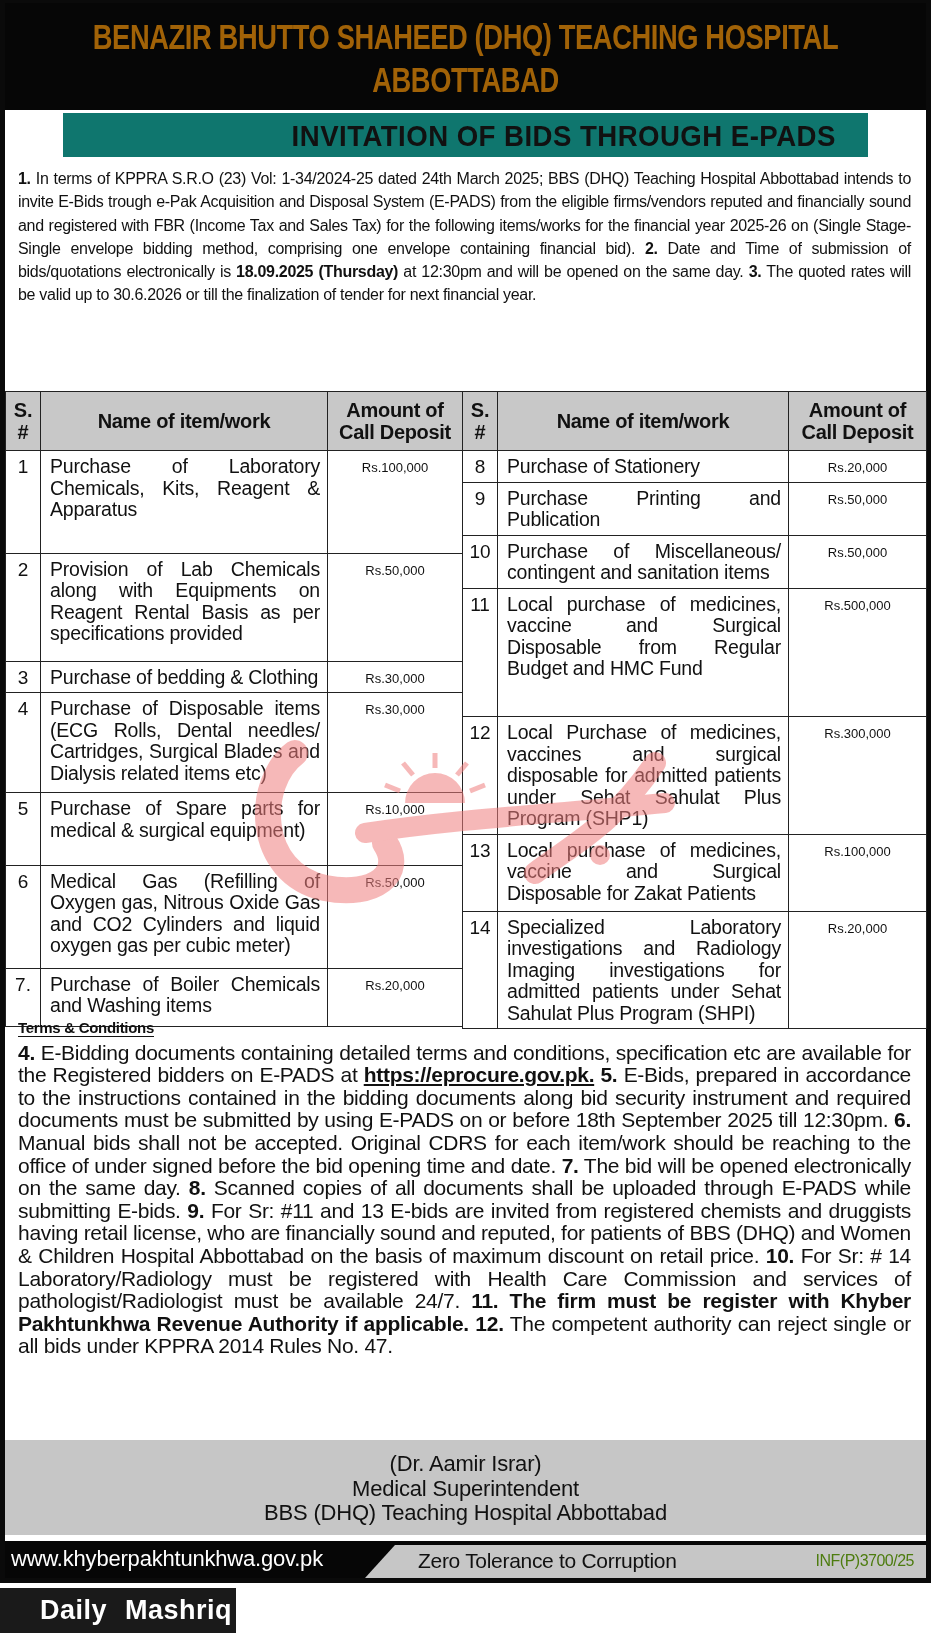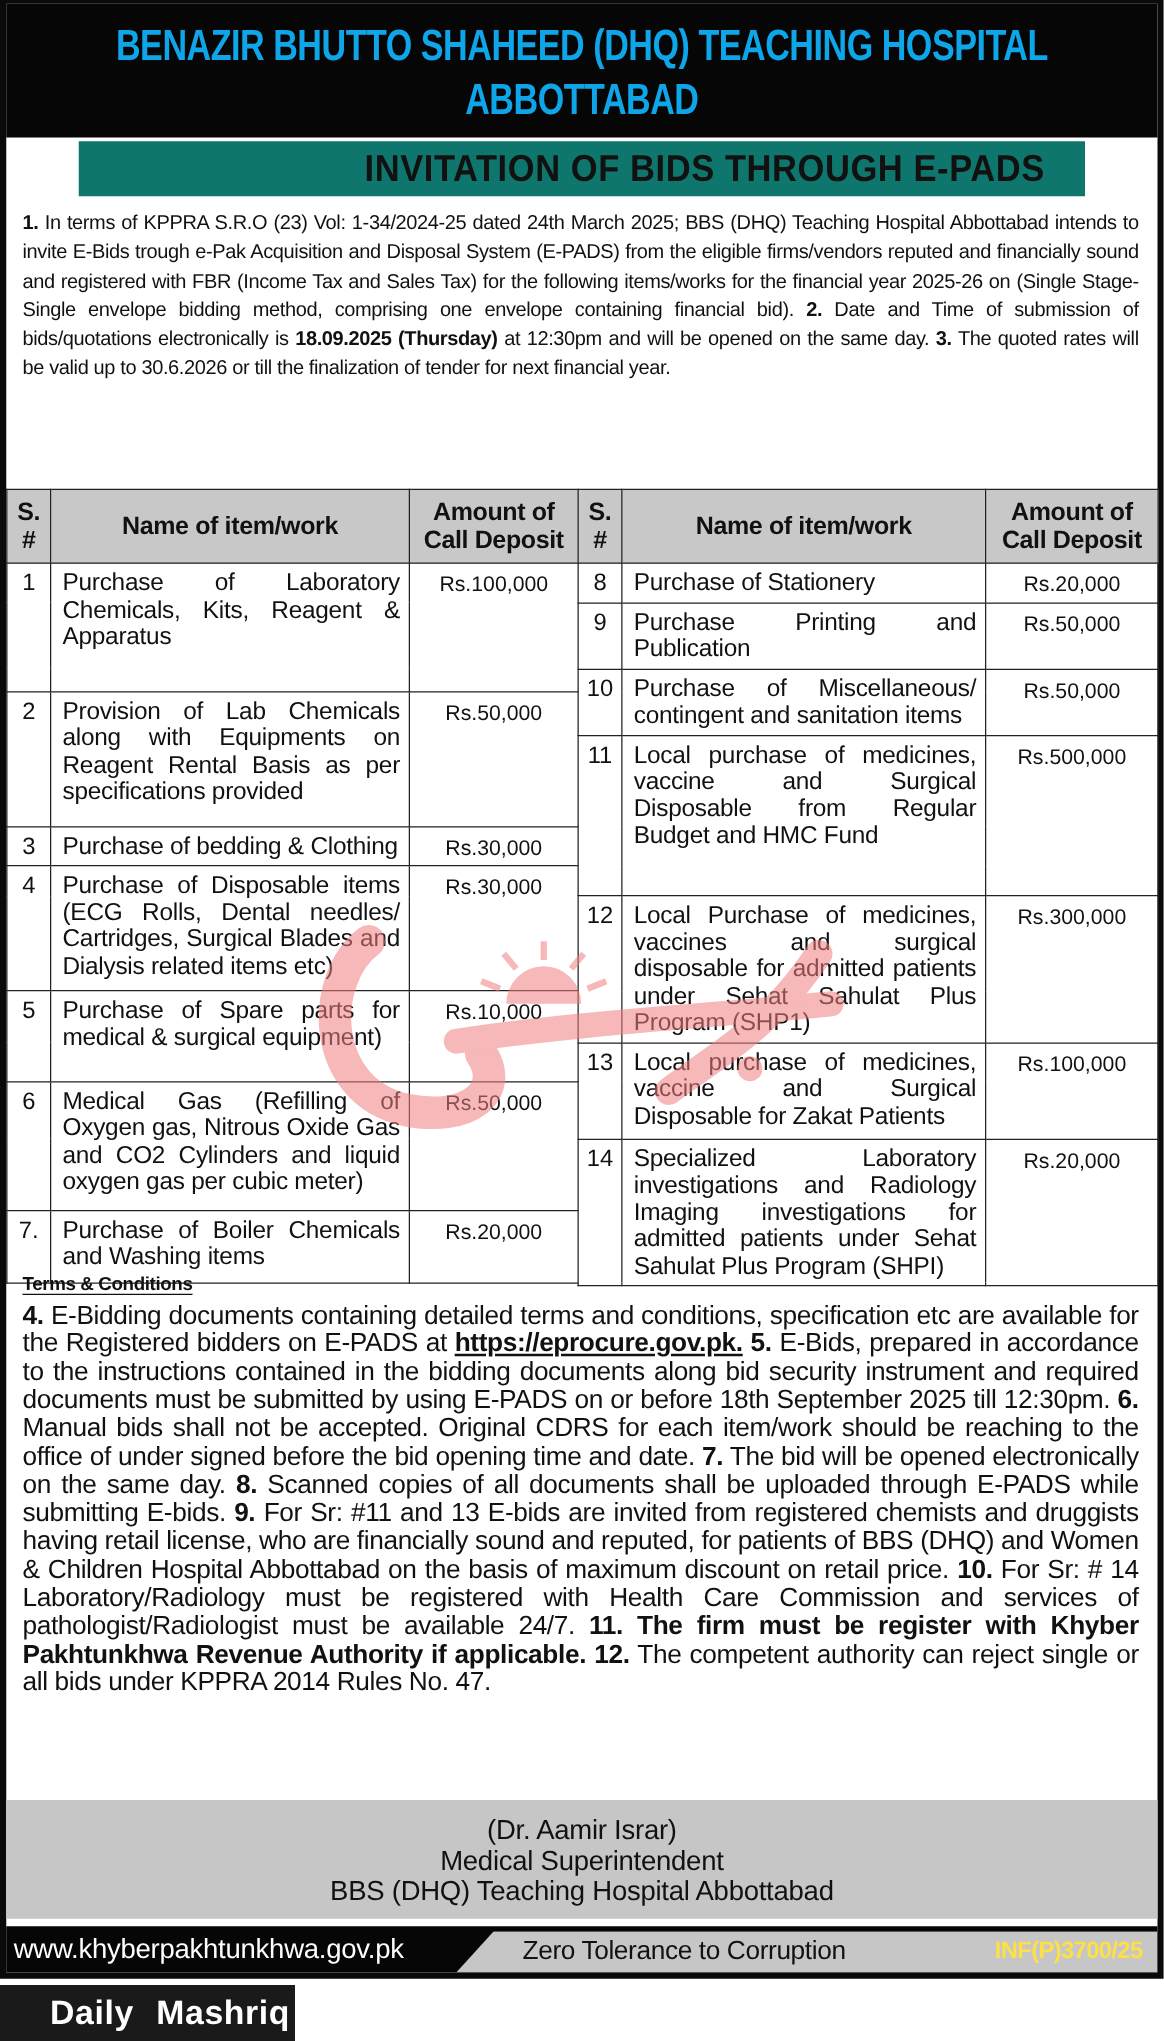--- a/index.html
+++ b/index.html
@@ -1,40 +1,40 @@
 <!DOCTYPE html>
 <html><head>
 <meta charset="utf-8">
 <style>
   html, body { margin:0; padding:0; background:#ffffff; }
   body { width:931px; height:1633px; position:relative; overflow:hidden; font-family:"Liberation Sans", sans-serif; color:#111; }
   .notice { position:absolute; left:0; top:0; width:921px; height:1575px; border:5px solid #0a0a0a; border-top-width:3px; background:#fff; }
-  .header { position:absolute; left:0; top:0; width:921px; height:107px; background:#060606; color:#0ea5e9; text-align:center; }
+  .header { position:absolute; left:0; top:0; width:921px; height:107px; background:#060606; color:#a16207; text-align:center; }
   .header .t1, .header .t2 { font-family:"Liberation Sans", sans-serif; font-weight:bold; font-size:35px; line-height:42px; letter-spacing:-0.5px; transform:scaleX(0.78); transform-origin:center; white-space:nowrap; }
   .header .t1 { position:absolute; left:-80px; right:-80px; top:13px; }
   .header .t2 { position:absolute; left:-80px; right:-80px; top:56px; }
   .titlebar { position:absolute; left:58px; top:110px; width:805px; height:44px; background:#0f766e; text-align:right; }
   .titlebar span { display:block; font-weight:bold; font-size:30px; line-height:46px; letter-spacing:0.5px; transform:scaleX(0.92); white-space:nowrap; }
   .para { position:absolute; left:13px; top:164px; width:893px; font-size:16px; line-height:23.3px; text-align:justify; letter-spacing:-0.3px; }
   .para b { font-weight:bold; }
   table.items { position:absolute; left:0; top:388px; width:921px; border-collapse:collapse; table-layout:fixed; }
   table.items td, table.items th { border:1.5px solid #222; vertical-align:top; padding:0; }
   table.items th { background:#c8c8c8; font-weight:bold; font-size:20px; line-height:22px; height:58px; vertical-align:middle; text-align:center; letter-spacing:-0.3px; }
   .cell-sn { text-align:center; font-size:19px; line-height:22px; padding-top:5px !important; }
   .cell-name { font-size:19.5px; line-height:21.5px; padding:5px 7px 4px 9px !important; text-align:justify; text-align-last:left; letter-spacing:-0.2px; }
-  .cell-amt { text-align:center; font-size:17px; line-height:22px; padding-top:6px !important; }
+  .cell-amt { text-align:center; font-size:13px; line-height:22px; padding-top:6px !important; }
   .terms { position:absolute; left:13px; top:1012px; width:893px; font-size:21px; line-height:22.6px; text-align:justify; letter-spacing:-0.3px; }
   .terms-heading { font-weight:bold; font-size:15px; text-decoration:underline; text-underline-offset:3px; margin-bottom:2px; display:inline-block; }
   .terms a, .terms .link { font-weight:bold; text-decoration:underline; color:#111; }
   .signature { position:absolute; left:0; top:1437px; width:921px; height:95px; background:#c6c6c6; text-align:center; font-weight:normal; font-size:22px; line-height:24.5px; padding-top:12px; box-sizing:border-box; letter-spacing:-0.2px; }
   .footer { position:absolute; left:0; top:1538px; width:921px; height:37px; background:#060606; }
   .footer .url { position:absolute; left:6px; top:5px; color:#fff; font-size:22px; line-height:26px; letter-spacing:-0.2px; }
   .footer .grey { position:absolute; left:360px; top:4px; width:561px; height:33px; background:#c6c6c6; clip-path:polygon(30px 0, 100% 0, 100% 100%, 0 100%); }
   .footer .slogan { position:absolute; left:413px; top:8px; font-size:21px; line-height:24px; color:#111; letter-spacing:-0.3px; }
-  .footer .ref { position:absolute; right:12px; top:8px; font-size:19px; line-height:24px; color:#fde047; letter-spacing:-0.5px;font-weight:bold; }
+  .footer .ref { position:absolute; right:12px; top:8px; font-size:16px; line-height:24px; color:#4d7c0f; letter-spacing:-0.5px; }
   .paper { position:absolute; left:0; top:1588px; width:236px; height:45px; background:#1a1a1a; color:#fff; font-weight:bold; font-size:27px; line-height:45px; }
   .paper span { margin-left:40px; letter-spacing:0.5px; word-spacing:10px; }
   .watermark { position:absolute; left:230px; top:720px; width:460px; height:190px; pointer-events:none; opacity:0.55; }
 </style>
 </head>
 <body>
 
 <div class="notice">
 
   <div class="header">

